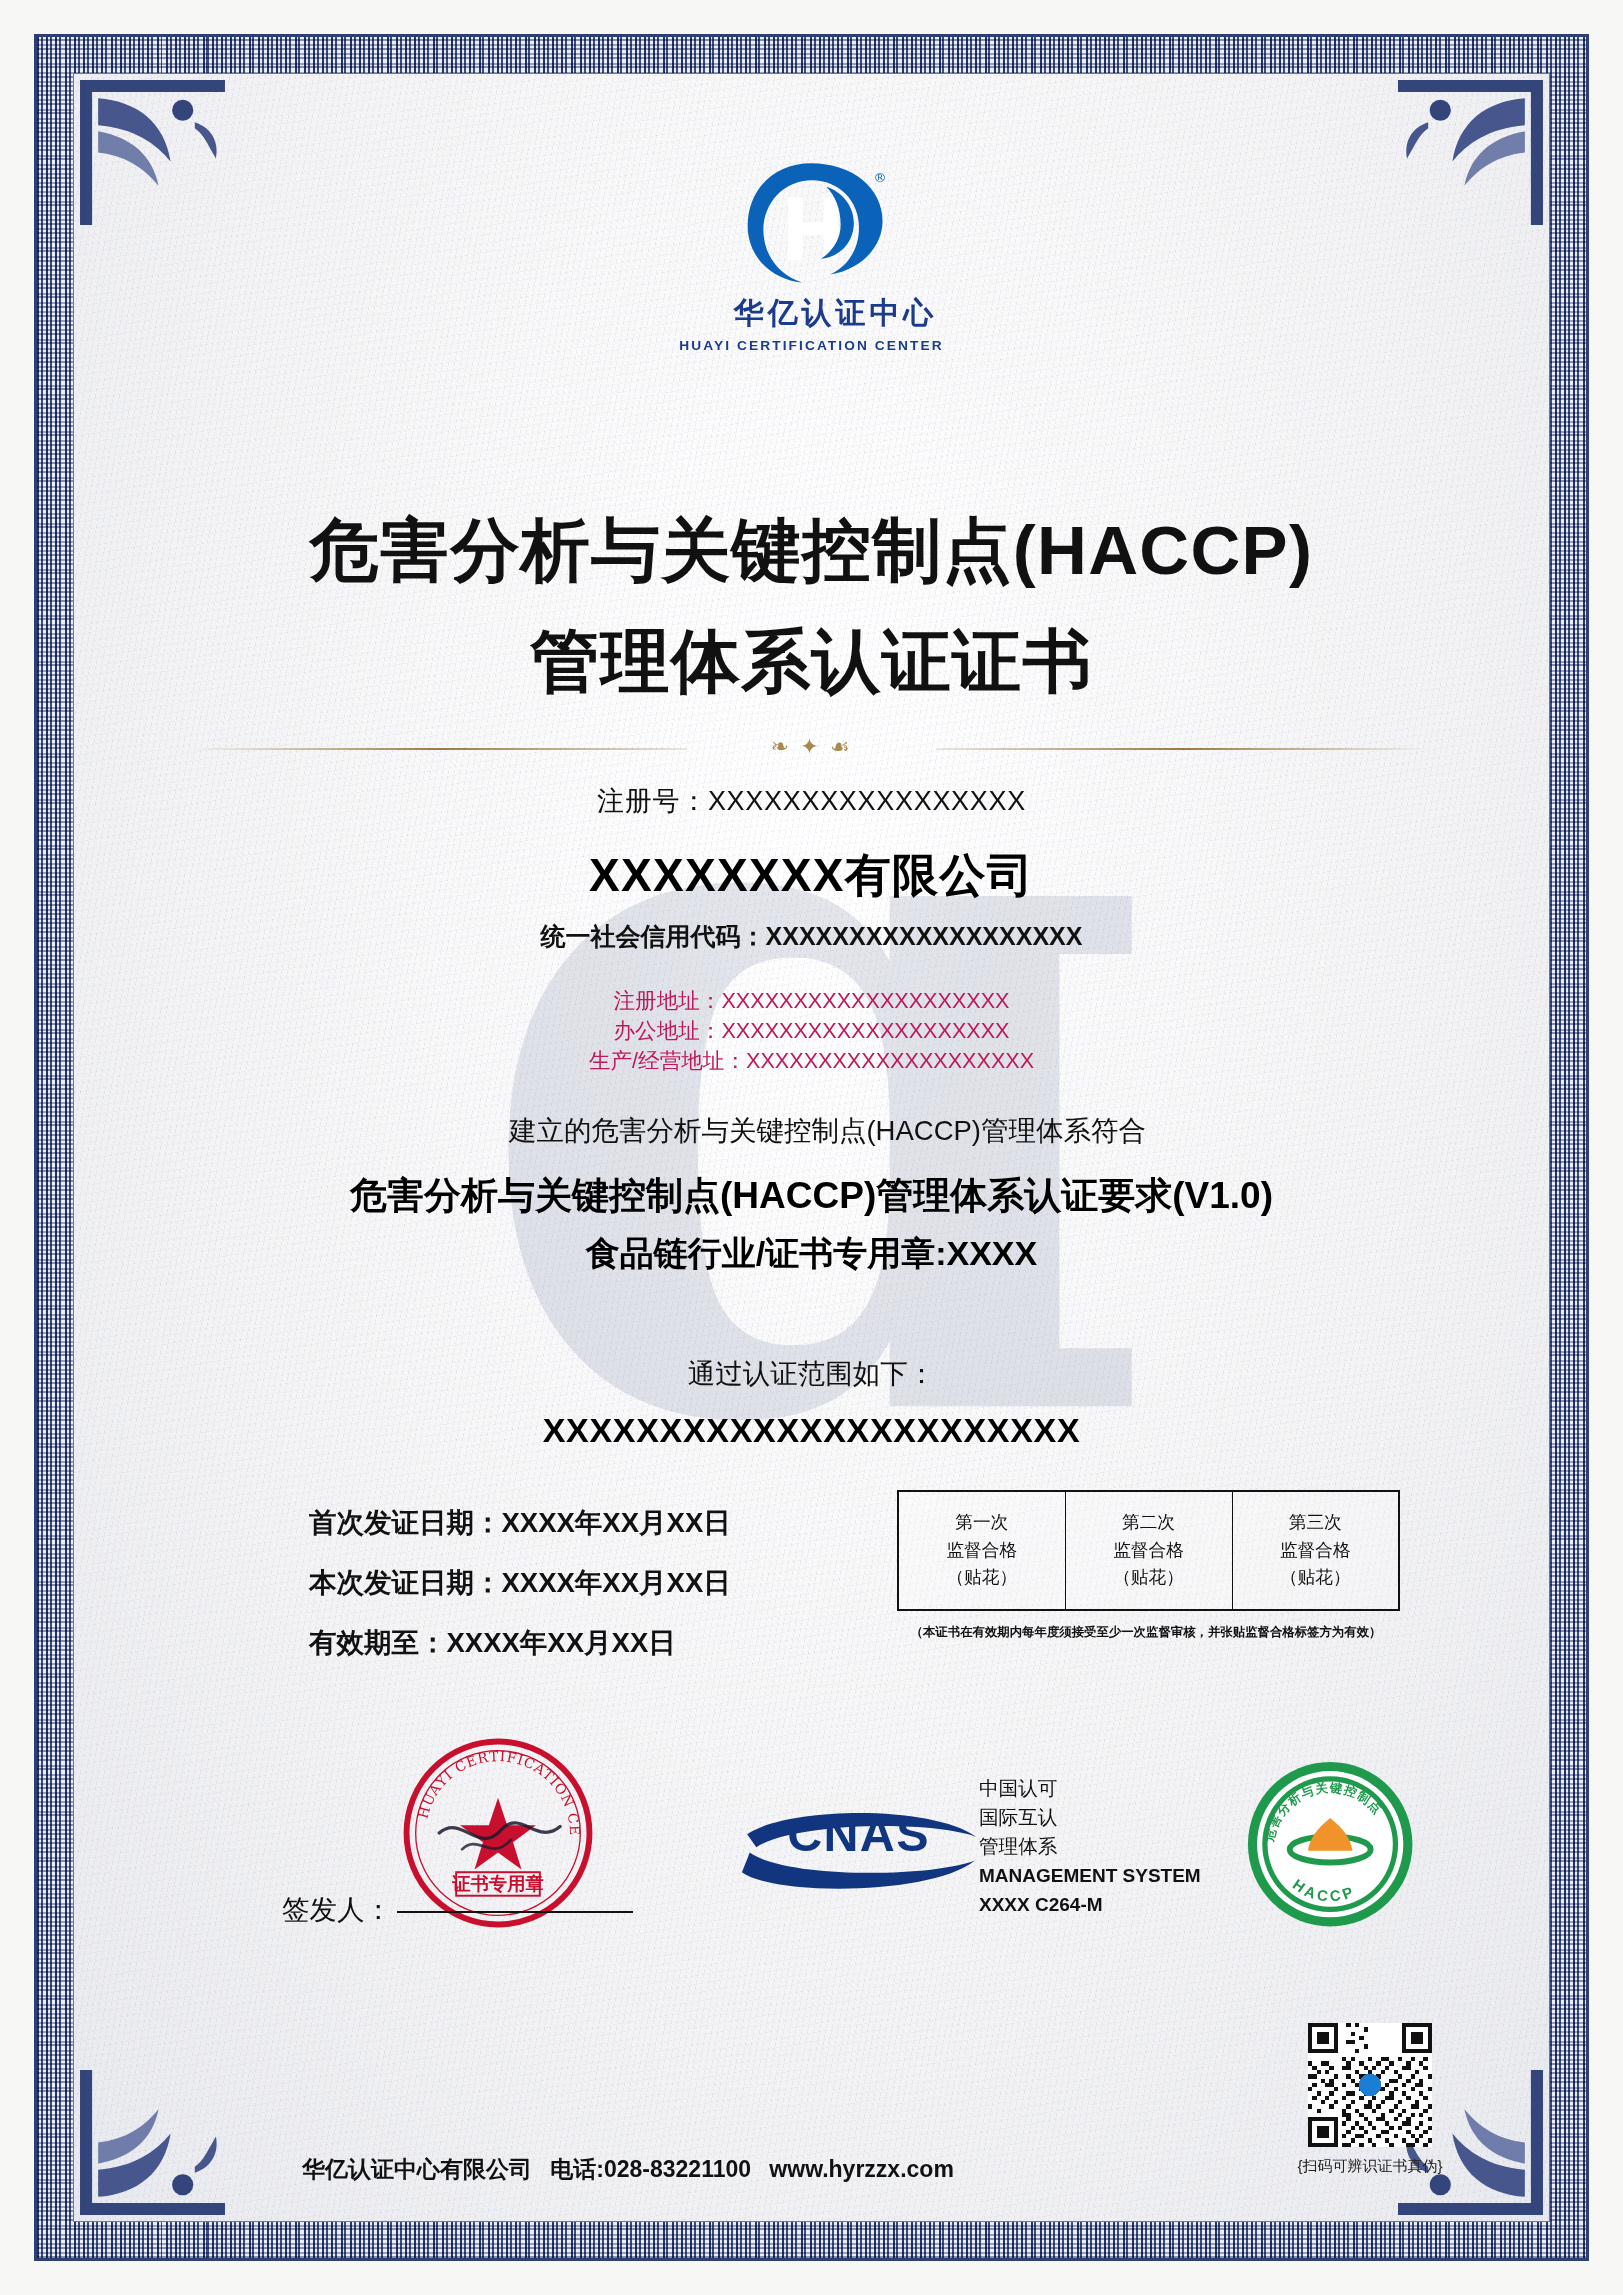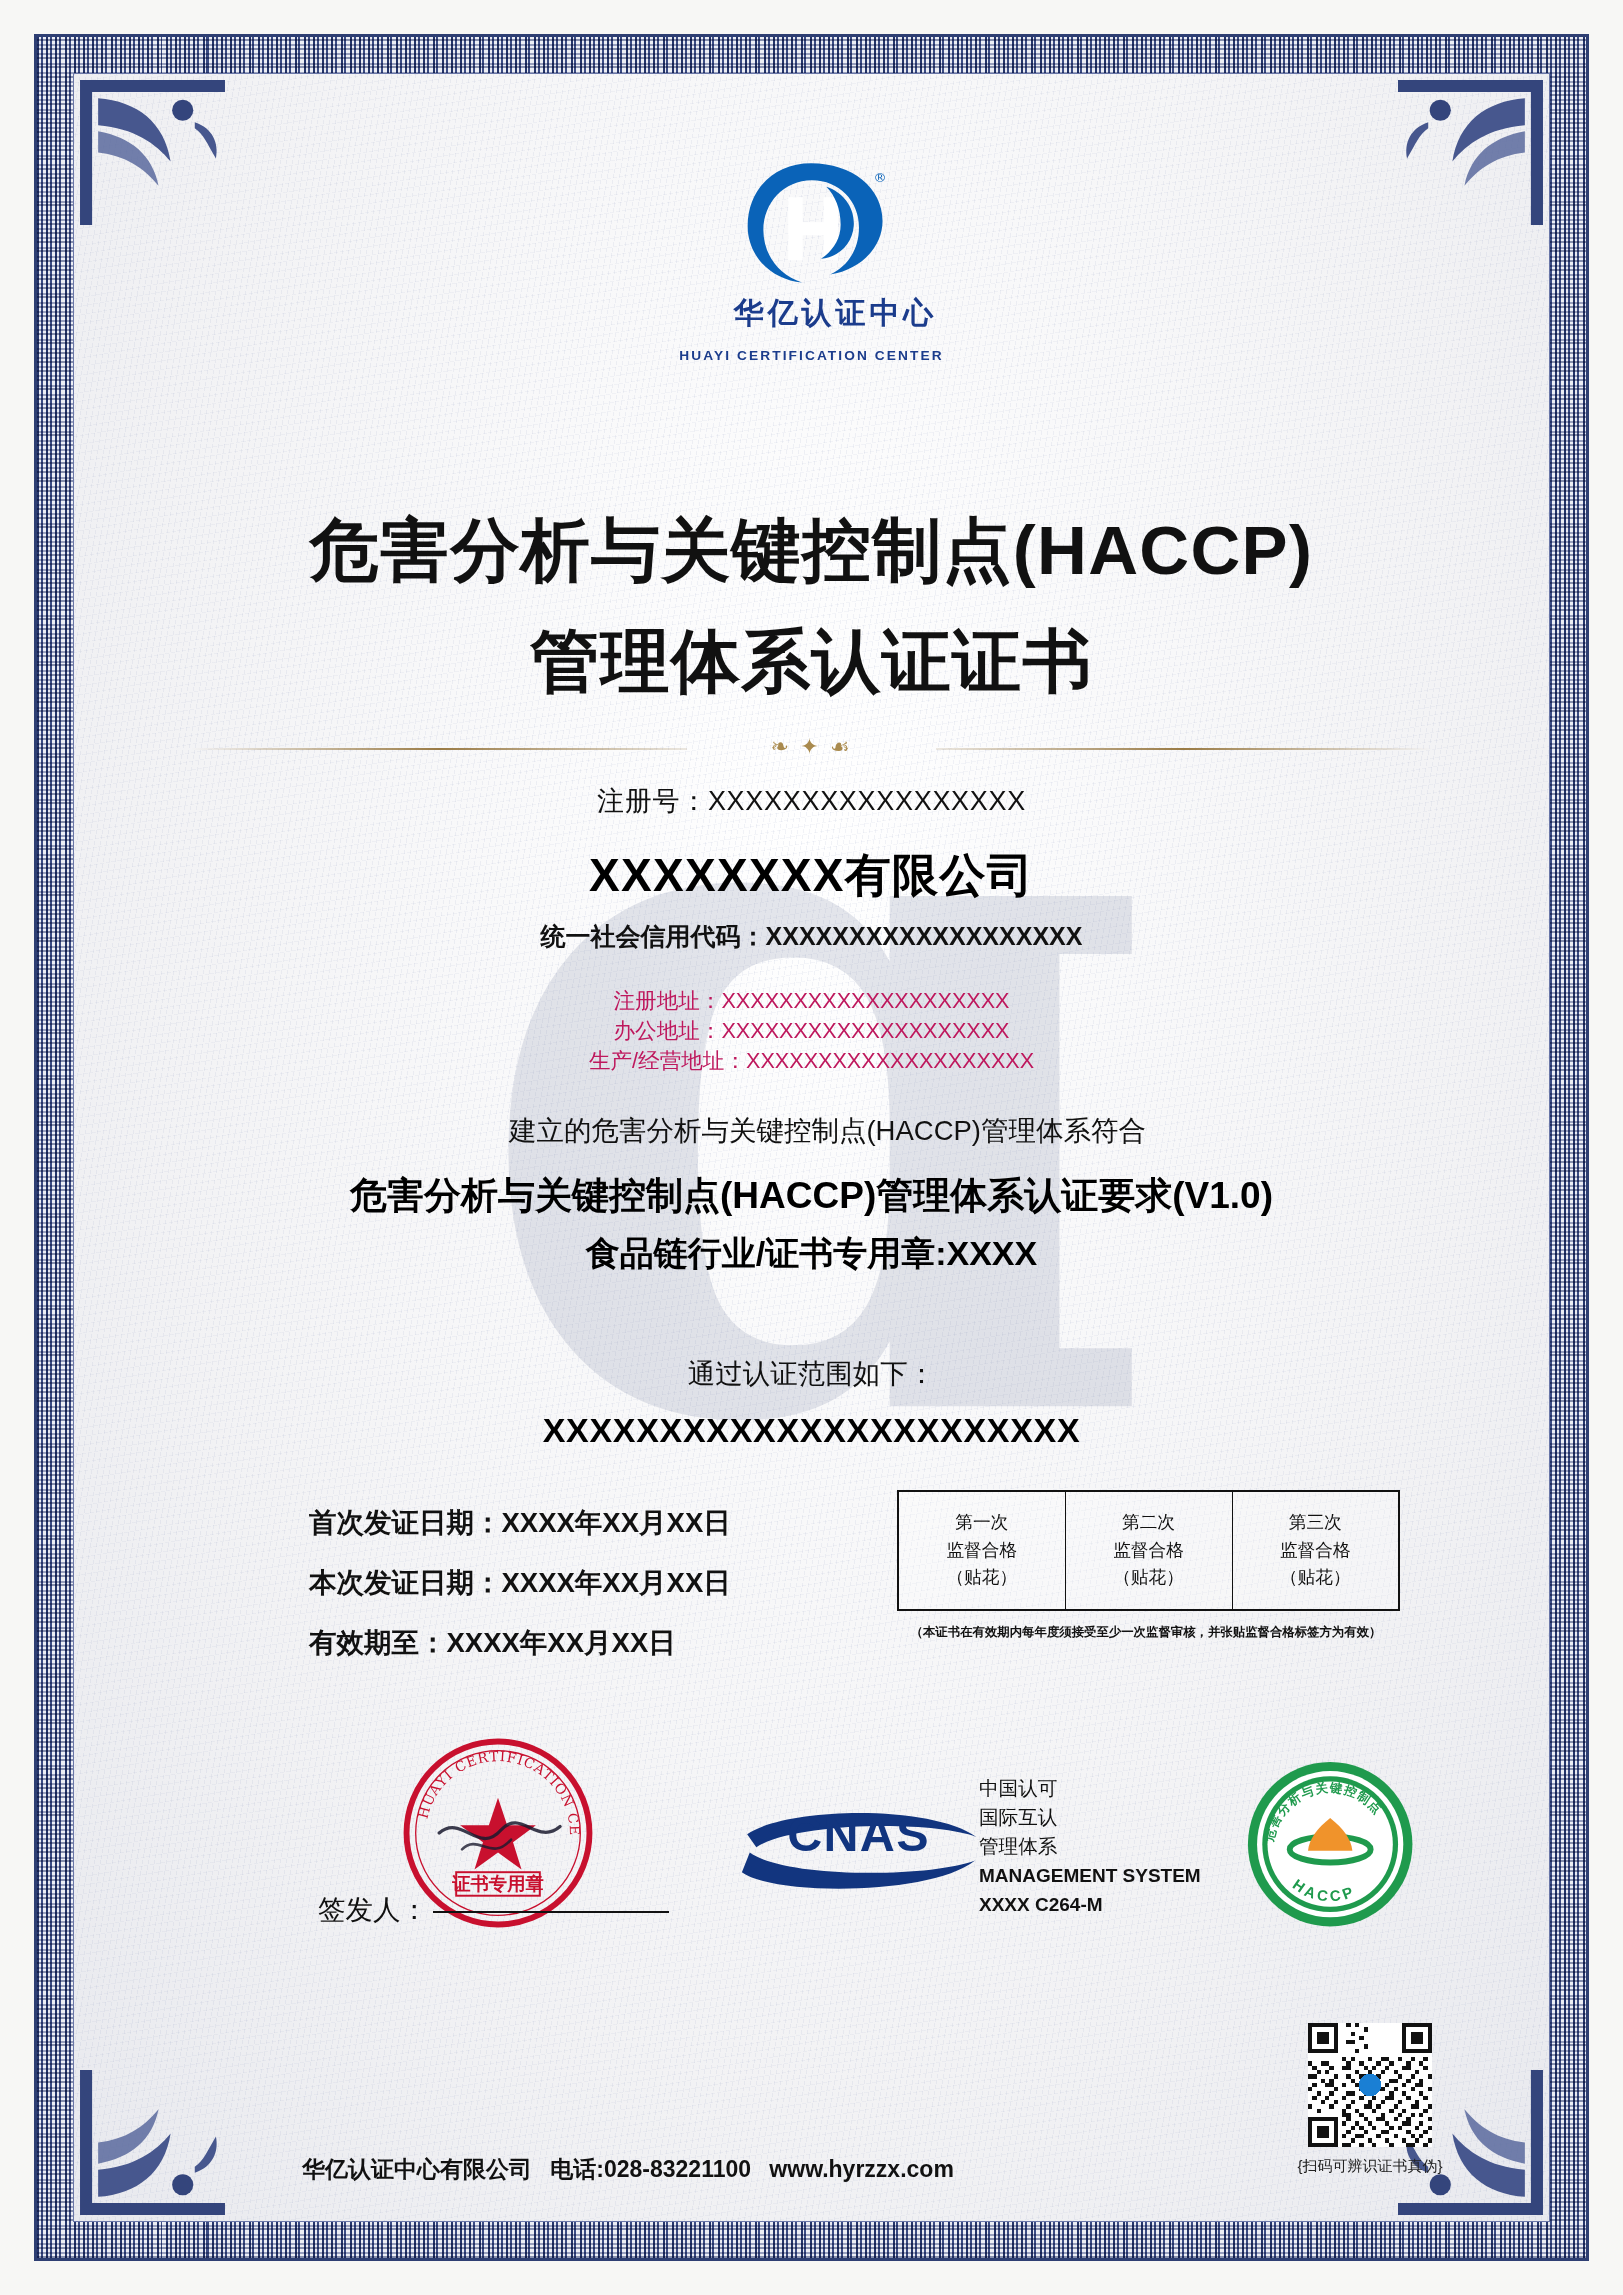--- a/index.html
+++ b/index.html
@@ -106,21 +106,21 @@
   .logo-cn {
     margin-top: 3.9px;
     font-size: 30px;
     letter-spacing: 3.9px;
     font-weight: 700;
     color: #1b3c8c;
     font-family: "Liberation Sans", sans-serif;
     padding-left: 48px;
   }
   .logo-en {
-    margin-top: 14px;
+    margin-top: 4px;
     font-size: 13.7px;
     letter-spacing: 2.1px;
     font-weight: 700;
     color: #1b3c8c;
   }
 
   .title-1, .title-2 {
     text-align: center;
     font-weight: 700;
     color: #111;
@@ -303,21 +303,20 @@
     height: 196px;
   }
   .seal-red svg { width: 100%; height: 100%; }
 
   .signature-line {
     position: absolute;
     left: 209px;
     top: 1819px;
     font-size: 27.5px;
     color: #111;
-    margin-left: 36px;
   }
   .signature-line .rule {
     display: inline-block;
     width: 236px;
     border-bottom: 2px solid #111;
     height: 1.3px;
     margin-left: 5.2px;
     vertical-align: 6.5px;
   }
 

